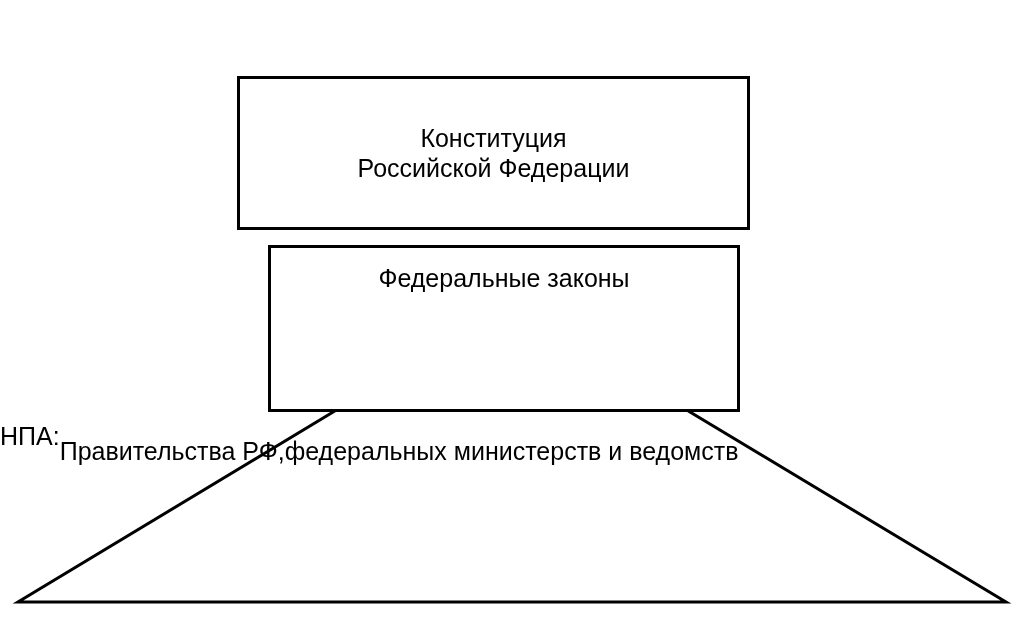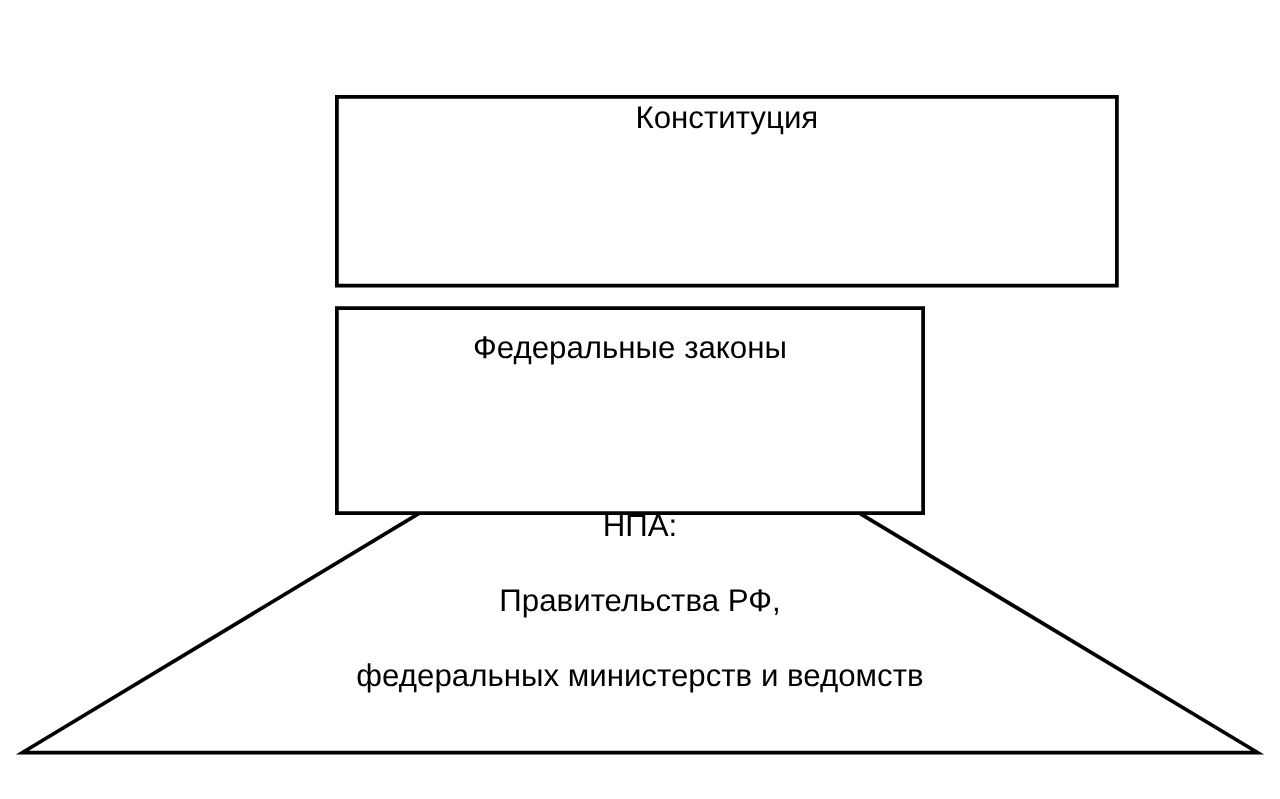--- a/index.html
+++ b/index.html
@@ -24,26 +24,26 @@
   }
   .box {
     position: absolute;
     box-sizing: border-box;
     border: 3px solid #000000;
     background: #ffffff;
   }
   .box1 {
     left: 237px;
     top: 76px;
-    width: 627px;
+    width: 513px;
     height: 154px;
     display: flex;
     flex-direction: column;
+    justify-content: center;
     align-items: center;
-    margin-left: 31px;
   }
   .box2 {
     left: 268px;
     top: 245px;
     width: 472px;
     height: 167px;
     padding-top: 15px;
     display: flex;
     flex-direction: column;
     align-items: center;
@@ -54,38 +54,39 @@
     top: 0;
     width: 1024px;
     height: 639px;
   }
   .trap-text {
     position: absolute;
     left: 0;
     top: 406px;
     width: 1024px;
     display: flex;
-    flex-direction: column;
+    flex-direction: row;
     align-items: center;
   }
   .gap-above {
     margin-top: 30px;
   }
 </style>
 </head>
 <body>
 
 <div class="stage">
 
   <svg class="trap-svg" width="1024" height="639" viewBox="0 0 1024 639" aria-hidden="true">
     <polygon points="353,400 670,400 1006,602 18,602" fill="#ffffff" stroke="#000000" stroke-width="3" stroke-linejoin="miter"></polygon>
   </svg>
 
   <div class="box box1">
     <div class="line">Конституция</div>
+    <div class="line">Российской Федерации</div>
   </div>
 
   <div class="box box2">
     <div class="line">Федеральные законы</div>
   </div>
 
   <div class="trap-text">
     <div class="line">НПА:</div>
     <div class="line gap-above">Правительства РФ,</div>
     <div class="line gap-above">федеральных министерств и ведомств</div>

